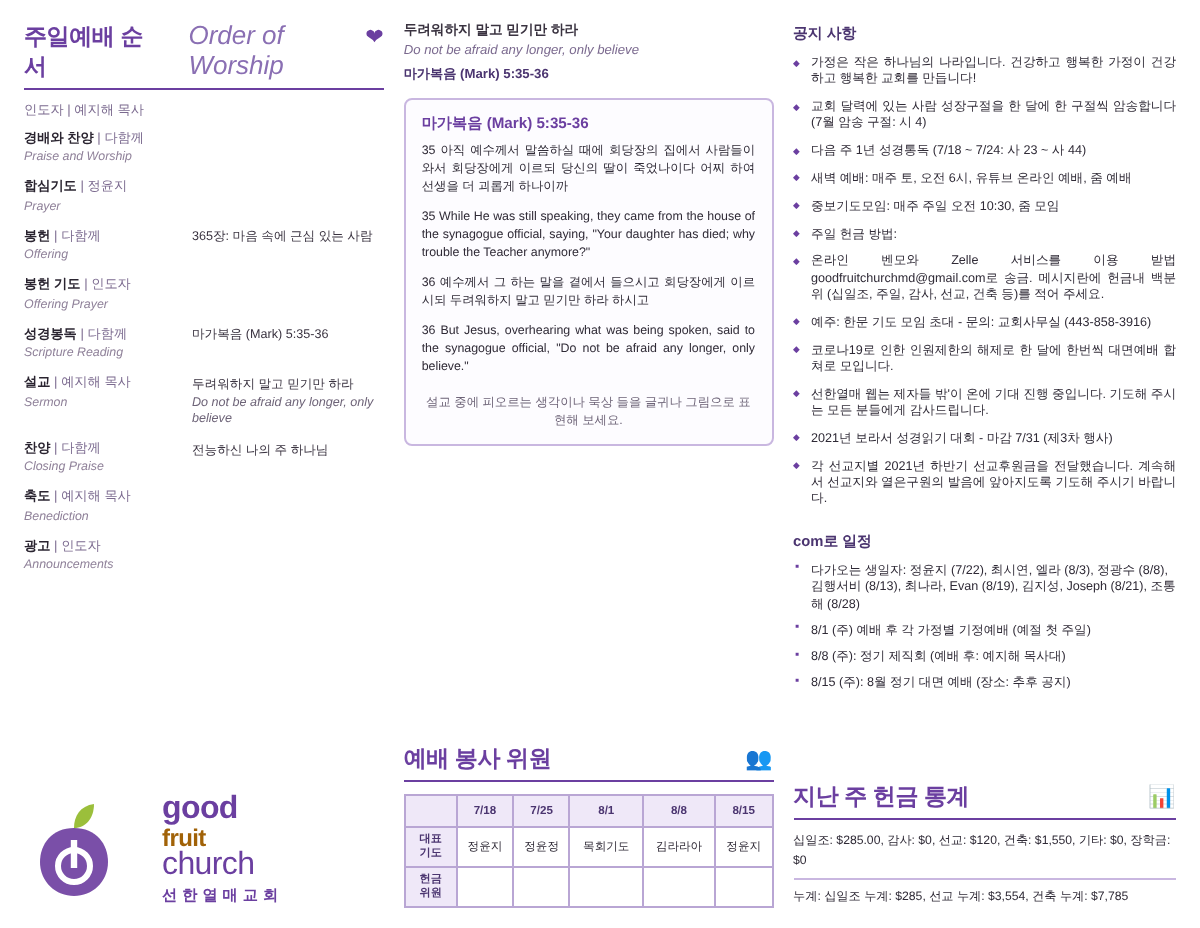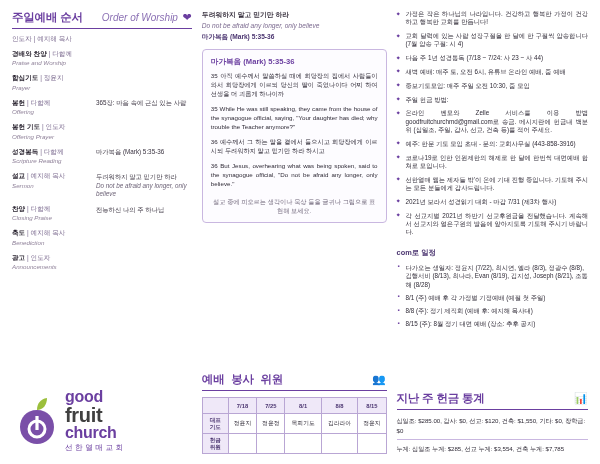--- a/index.html
+++ b/index.html
@@ -29,21 +29,21 @@
     border-bottom: 1.6px solid #6b3fa0;
     padding-bottom: 3px;
     margin-bottom: 6px;
     position: relative;
   }
   .sec-head .ko {
     font-size: 11.5px; font-weight: bold; color: #6b3fa0;
     letter-spacing: -0.2px;
   }
   .sec-head .en {
-    font-size: 10px; font-style: italic; color: #8a6fb3;
+    font-size: 13px; font-style: italic; color: #8a6fb3;
     margin-left: 19px;
   }
   .sec-head .ico {
     margin-left: auto; color: #6b3fa0; font-size: 11px; line-height: 1;
   }
   .sec-sub {
     font-size: 6.6px; color: #7b6a8f; margin: 0 0 6px 0;
   }
 
   
@@ -104,29 +104,29 @@
   }
   .sched li:before {
     content: "▪";
     position: absolute; left: 1px; top: -0.5px;
     font-size: 6px; color: #6b3fa0;
   }
 
   
   .logo-wrap {
     margin-top: auto;
-    display: flex; align-items: center; gap: 7px;
+    display: flex; align-items: center; gap: 23px;
     padding: 6px 0 2px 4px;
   }
   .logo-mark { width: 42px; height: 48px; flex: none; }
   .logo-text { line-height: 1.0; }
   .logo-text .l1 { font-size: 16px; font-weight: bold; color: #6b3fa0; letter-spacing: -0.3px; }
-  .logo-text .l2 { font-size: 20px; font-weight: bold; color: #404040; letter-spacing: -0.3px; }
-  .logo-text .l3 { font-size: 16px; font-weight: bold; color: #6b3fa0; letter-spacing: -0.3px; }
-  .logo-text .l4 { font-size: 7.6px; color: #6b3fa0; margin-top: 3px; letter-spacing: 0.2px; }
+  .logo-text .l2 { font-size: 12px; font-weight: bold; color: #a16207; letter-spacing: -0.3px; }
+  .logo-text .l3 { font-size: 16px; font-weight: normal; color: #6b3fa0; letter-spacing: -0.3px; }
+  .logo-text .l4 { font-size: 7.6px; color: #6b3fa0; margin-top: 3px; letter-spacing: 0.2px; font-weight: bold; }
 
   
   table.duty {
     width: 100%; border-collapse: collapse;
     font-size: 5.8px; color: #2f2a36;
   }
   table.duty th, table.duty td {
     border: 0.8px solid #b9a6d4;
     padding: 3px 1px;
     text-align: center;
@@ -268,21 +268,21 @@
       <div class="card-title">마가복음 (Mark) 5:35-36</div>
       <p class="verse">35 아직 예수께서 말씀하실 때에 회당장의 집에서 사람들이 와서 회당장에게 이르되 당신의 딸이 죽었나이다 어찌 하여 선생을 더 괴롭게 하나이까</p>
       <p class="verse">35 While He was still speaking, they came from the house of the synagogue official, saying, "Your daughter has died; why trouble the Teacher anymore?"</p>
       <p class="verse">36 예수께서 그 하는 말을 곁에서 들으시고 회당장에게 이르시되 두려워하지 말고 믿기만 하라 하시고</p>
       <p class="verse">36 But Jesus, overhearing what was being spoken, said to the synagogue official, "Do not be afraid any longer, only believe."</p>
       <div class="note-foot">설교 중에 피오르는 생각이나 묵상 들을 글귀나 그림으로 표현해 보세요.</div>
     </div>
 
     <div class="spacer"></div>
 
-    <div class="sec-head" style="margin-top:10px;font-family:Liberation Mono, monospace;">
+    <div class="sec-head" style="margin-top:10px;">
       <span class="ko">예배 봉사 위원</span>
       <span class="ico">👥</span>
     </div>
 
     <table class="duty">
       <thead>
         <tr>
           <th class="rowlab"></th>
           <th>7/18</th>
           <th>7/25</th>
@@ -307,20 +307,21 @@
           <td></td>
           <td></td>
           <td></td>
         </tr>
       </tbody>
     </table>
   </div>
 
   <div class="col col-right">
 
+    <div style="font-size:7.4px;font-weight:bold;color:#4b3570;margin:2px 0 6px 0;">공지 사항</div>
 
     <ul class="bullets">
       <li>가정은 작은 하나님의 나라입니다. 건강하고 행복한 가정이 건강하고 행복한 교회를 만듭니다!</li>
       <li>교회 달력에 있는 사람 성장구절을 한 달에 한 구절씩 암송합니다 (7월 암송 구절: 시 4)</li>
       <li>다음 주 1년 성경통독 (7/18 ~ 7/24: 사 23 ~ 사 44)</li>
       <li>새벽 예배: 매주 토, 오전 6시, 유튜브 온라인 예배, 줌 예배</li>
       <li>중보기도모임: 매주 주일 오전 10:30, 줌 모임</li>
       <li>주일 헌금 방법:</li>
       <li>온라인 벤모와 Zelle 서비스를 이용 받법 goodfruitchurchmd@gmail.com로 송금. 메시지란에 헌금내 백분위 (십일조, 주일, 감사, 선교, 건축 등)를 적어 주세요.</li>
       <li>예주: 한문 기도 모임 초대 - 문의: 교회사무실 (443-858-3916)</li>

